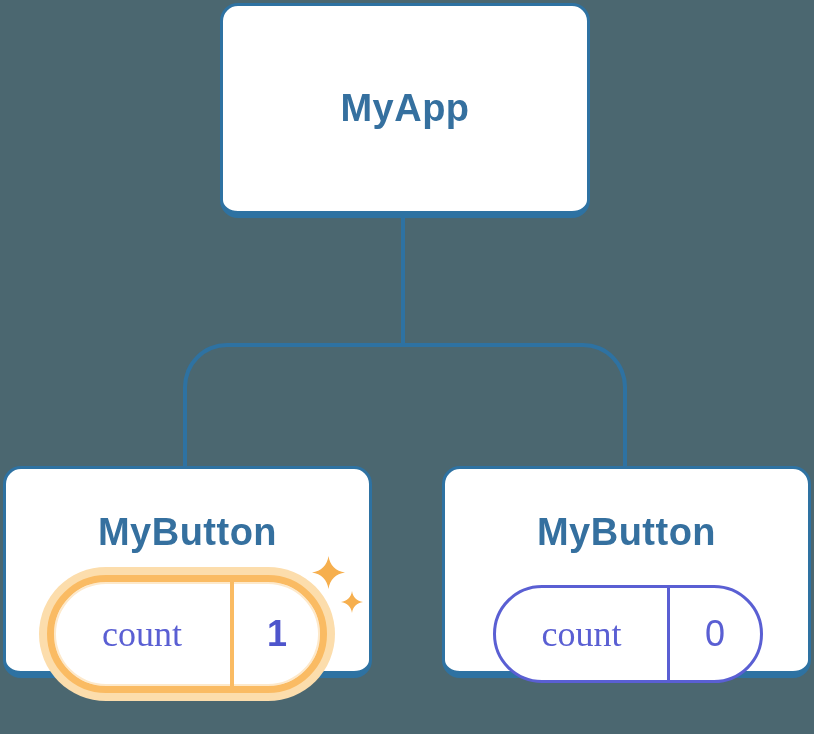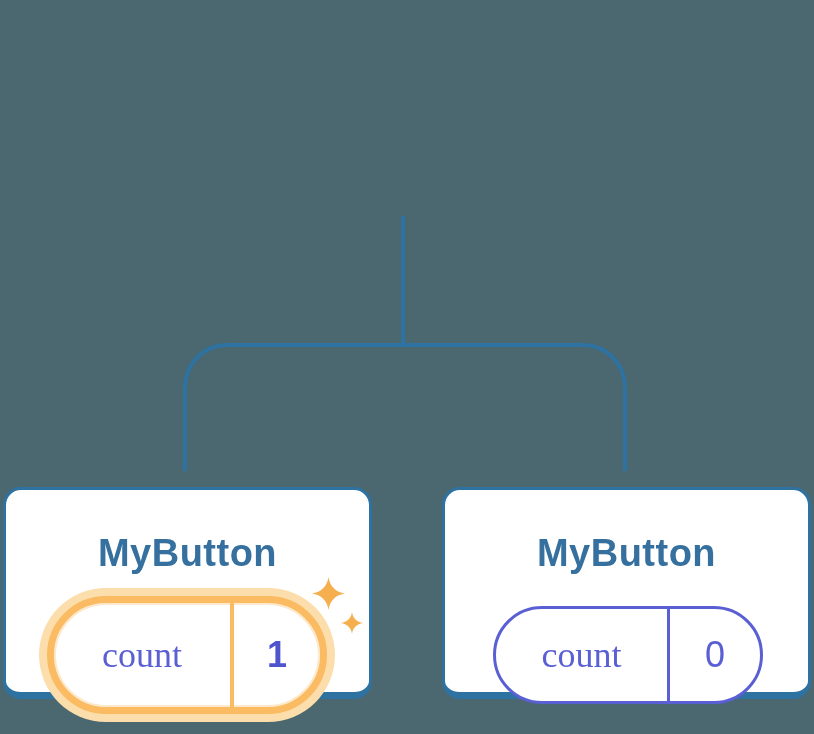--- a/index.html
+++ b/index.html
@@ -20,21 +20,21 @@
     background: var(--node-fill, #fff);
     border: 3px solid var(--line-blue, #2E72A2);
     border-bottom-width: 7px;
     border-radius: 18px;
   }
   .root-node {
     left: 220px; top: 3px;
     width: 370px; height: 215px;
     display: flex; align-items: center; justify-content: center;
   }
-  .child-node { top: 487px; width: 369px; height: 212px; }
+  .child-node { top: 466px; width: 369px; height: 212px; }
   .child-left  { left: 3px; }
   .child-right { left: 442px; }
 
   .node-title {
     font-size: 38px;
     font-weight: bold;
     color: var(--title-blue, #35709F);
     letter-spacing: 0.5px;
   }
   .child-node .node-title {
@@ -108,20 +108,23 @@
   
   .sparkle { position: absolute; fill: var(--sparkle-orange, #F6AF4E); }
   .sparkle-big   { left: 306px; top: 87px;  width: 33px; height: 33px; }
   .sparkle-small { left: 335px; top: 122px; width: 22px; height: 22px; }
 </style>
 </head>
 <body>
 
 <div class="canvas">
 
+  <div class="node root-node">
+    <div class="node-title">MyApp</div>
+  </div>
 
   <div class="stem"></div>
   <div class="branch"></div>
 
   <div class="node child-node child-left">
     <div class="node-title">MyButton</div>
 
     <div class="pill pill-highlighted">
       <span class="pill-key">count</span>
       <span class="pill-divider"></span>

